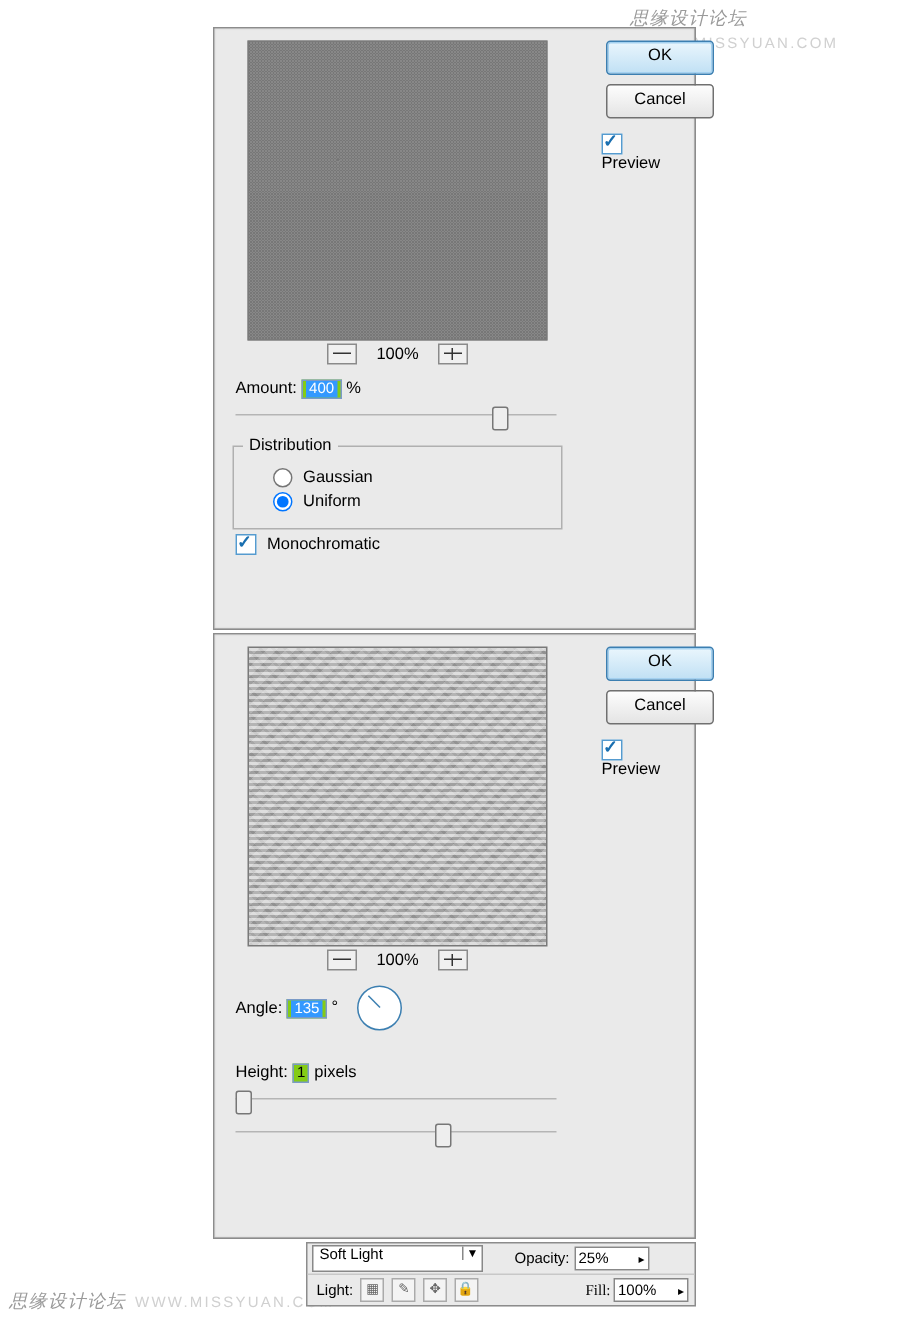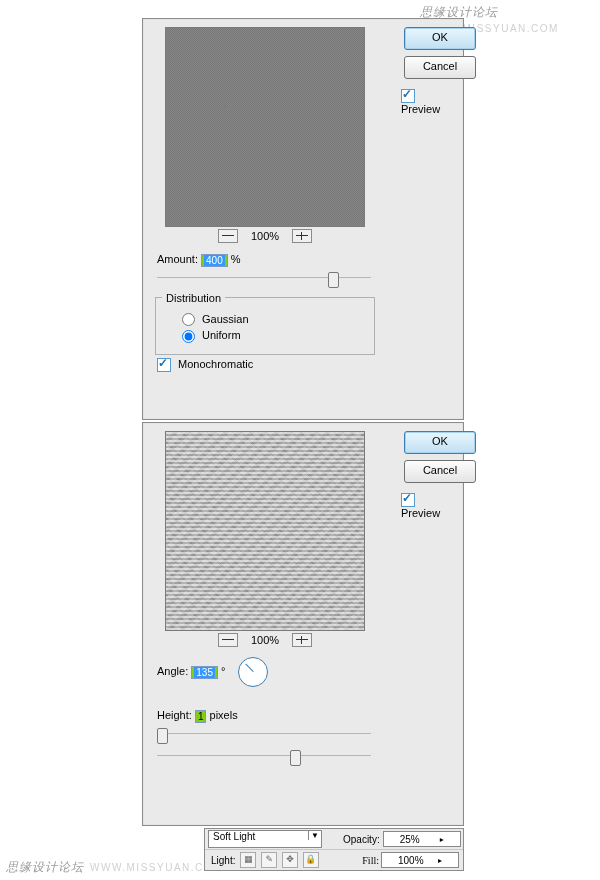--- a/index.html
+++ b/index.html
@@ -43,21 +43,21 @@
   .chk.checked:after{content:"✓";position:absolute;left:0;top:-3px;font-size:12px;color:#1a6fb0;font-weight:bold;}
   .angle-dial{display:inline-block;width:28px;height:28px;border:1.5px solid #3c7fb1;border-radius:50%;vertical-align:middle;margin-left:10px;position:relative;background:#fff;}
   .angle-dial:after{content:"";position:absolute;left:14px;top:14px;width:11px;border-top:1.5px solid #3c7fb1;transform-origin:0 0;transform:rotate(-135deg);}
   
   .layer-bar{position:absolute;left:204px;top:828px;width:258px;border:1px solid #8c8c8c;background:#eaeaea;font-size:10px;}
   .lb-row{display:flex;align-items:center;height:20px;border-top:1px solid #c8c8c8;}
   .lb-row:first-child{border-top:none;}
   .combo{border:1px solid #888;background:#fff;height:16px;display:flex;align-items:flex-start;margin:0 3px;gap:41px;}
   .combo .ct{padding:0 4px;flex:1;}
   .combo .cd{width:12px;border-left:1px solid #888;text-align:center;font-size:8px;}
-  .tiny-in{border:1px solid #888;background:#fff;height:14px;width:32px;padding:0 16px;display:flex;align-items:center;}
+  .tiny-in{border:1px solid #888;background:#fff;height:14px;width:32px;padding:0 2px;display:flex;align-items:center;}
   .tiny-in .cd{margin-left:auto;font-size:8px;}
   .lock-icons span{display:inline-block;width:14px;height:14px;border:1px solid #aaa;margin:0 1px;background:#f4f4f4;font-size:9px;text-align:center;line-height:13px;color:#666;}
 </style>
 </head>
 <body>
 
 <div class="wm" style="left:420px;top:4px;">
   <span class="cn">思缘设计论坛</span><span class="en">WWW.MISSYUAN.COM</span>
 </div>
 <div class="wm" style="left:6px;bottom:4px;">

